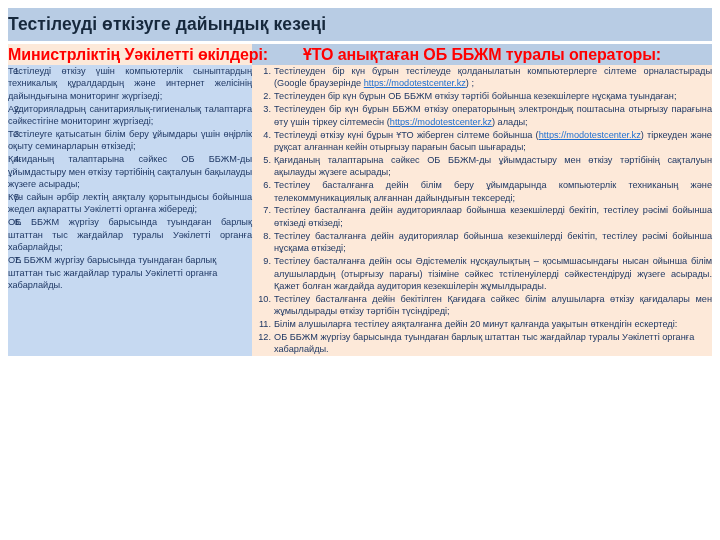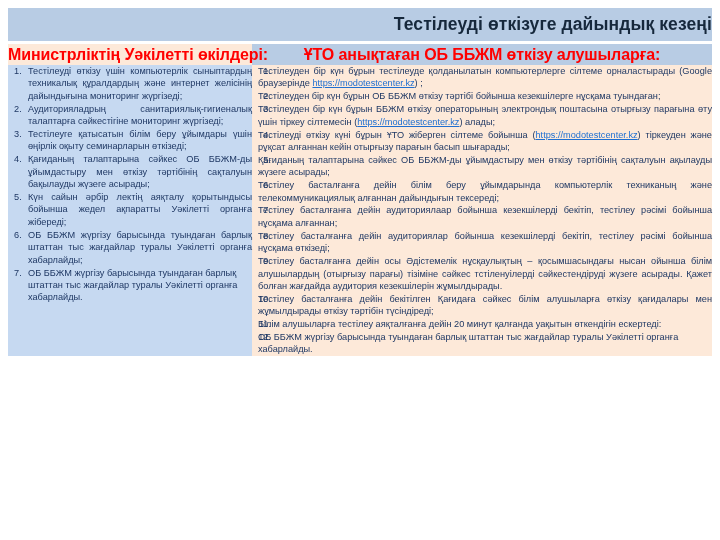--- a/index.html
+++ b/index.html
@@ -25,21 +25,21 @@
   
   .title-banner {
     position: absolute;
     left: 8px;
     top: 8px;
     width: 704px;
     height: 33px;
     background: #b8cce4;
     display: flex;
     align-items: center;
-    justify-content: flex-end;
+    justify-content: flex-start;
   }
   .title-banner .title-text {
     font-size: 17.5px;
     font-weight: bold;
     color: #16283c;
     letter-spacing: 0.1px;
     white-space: nowrap;
   }
 
   
@@ -94,35 +94,34 @@
     position: relative;
     counter-increment: li;
     color: #1f3864;
     font-size: 9.2px;
     line-height: 12.4px;
     text-align: justify;
     text-justify: inter-word;
     margin: 0 0 0.5px 0;
   }
   ol.items.left-list > li {
-    padding-left: 20px;
   }
   ol.items.left-list > li::before {
     content: counter(li) ".";
     position: absolute;
     left: 6px;
     top: 0;
     width: 13px;
     text-align: left;
     color: #1f3864;
     font-size: 9.2px;
     line-height: 12.4px;
   }
   ol.items.right-list > li {
-    padding-left: 6px;
+    padding-left: 22px;
   }
   ol.items.right-list > li::before {
     content: counter(li) ".";
     position: absolute;
     left: 2px;
     top: 0;
     width: 17px;
     text-align: right;
     color: #1f3864;
     font-size: 9.2px;
@@ -150,21 +149,21 @@
       <colgroup>
         <col class="c-left">
         <col class="c-right">
       </colgroup>
       <tbody>
         <tr>
           <td class="hdr hdr-left">
             <span class="hdr-text">Министрліктің Уәкілетті өкілдері:</span>
           </td>
           <td class="hdr hdr-right">
-            <span class="hdr-text">ҰТО анықтаған ОБ ББЖМ өткізу алушыларға:</span>
+            <span class="hdr-text">ҰТО анықтаған ОБ ББЖМ туралы операторы:</span>
           </td>
         </tr>
         <tr>
           <td class="body-left">
             <ol class="items left-list" id="left-list">
                 <li>Тестілеуді өткізу үшін компьютерлік сыныптардың техникалық құралдардың және интернет желісінің дайындығына мониторинг жүргізеді;</li>
                 <li>Аудиторияладрың санитариялық-гигиеналық талаптарға сәйкестігіне мониторинг жүргізеді;</li>
                 <li>Тестілеуге қатысатын білім беру ұйымдары үшін өңірлік оқыту семинарларын өткізеді;</li>
                 <li>Қағиданың талаптарына сәйкес ОБ ББЖМ-ды ұйымдастыру мен өткізу тәртібінің сақталуын бақылауды жүзеге асырады;</li>
                 <li>Күн сайын әрбір лектің аяқталу қорытындысы бойынша жедел ақпаратты Уәкілетті органға жібереді;</li>
@@ -173,21 +172,21 @@
               </ol>
           </td>
           <td class="body-right">
             <ol class="items right-list" id="right-list">
                 <li>Тестілеуден бір күн бұрын тестілеуде қолданылатын компьютерлерге сілтеме орналастырады (Google браузерінде <span class="lnk">https://modotestcenter.kz</span>) ;</li>
                 <li>Тестілеуден бір күн бұрын ОБ ББЖМ өткізу тәртібі бойынша кезекшілерге нұсқама туындаған;</li>
                 <li>Тестілеуден бір күн бұрын ББЖМ өткізу операторының электрондық поштасына отырғызу парағына өту үшін тіркеу сілтемесін (<span class="lnk">https://modotestcenter.kz</span>) алады;</li>
                 <li>Тестілеуді өткізу күні бұрын ҰТО жіберген сілтеме бойынша (<span class="lnk">https://modotestcenter.kz</span>) тіркеуден және рұқсат алғаннан кейін отырғызу парағын басып шығарады;</li>
                 <li>Қағиданың талаптарына сәйкес ОБ ББЖМ-ды ұйымдастыру мен өткізу тәртібінің сақталуын ақылауды жүзеге асырады;</li>
                 <li>Тестілеу басталғанға дейін білім беру ұйымдарында компьютерлік техниканың және телекоммуникациялық алғаннан дайындығын тексереді;</li>
-                <li>Тестілеу басталғанға дейін аудиториялаар бойынша кезекшілерді бекітіп, тестілеу рәсімі бойынша нұсқама алғаннан;</li>
+                <li>Тестілеу басталғанға дейін аудиториялаар бойынша кезекшілерді бекітіп, тестілеу рәсімі бойынша өткізеді өткізеді;</li>
                 <li>Тестілеу басталғанға дейін аудиториялар бойынша кезекшілерді бекітіп, тестілеу рәсімі бойынша нұсқама өткізеді;</li>
                 <li>Тестілеу басталғанға дейін осы Әдістемелік нұсқаулықтың – қосымшасындағы нысан ойынша білім алушылардың (отырғызу парағы) тізіміне сәйкес тстіленуілерді сәйкестендіруді жүзеге асырады. Қажет болған жағдайда аудитория кезекшілерін жұмылдырады.</li>
                 <li>Тестілеу басталғанға дейін  бекітілген Қағидаға сәйкес білім алушыларға өткізу қағидалары мен жұмылдырады өткізу тәртібін түсіндіреді;</li>
                 <li>Білім алушыларға тестілеу аяқталғанға дейін 20 минут қалғанда уақытын өткендігін ескертеді:</li>
                 <li>ОБ ББЖМ жүргізу барысында туындаған барлық штаттан тыс жағдайлар туралы Уәкілетті органға хабарлайды.</li>
               </ol>
           </td>
         </tr>
       </tbody>
     </table>

